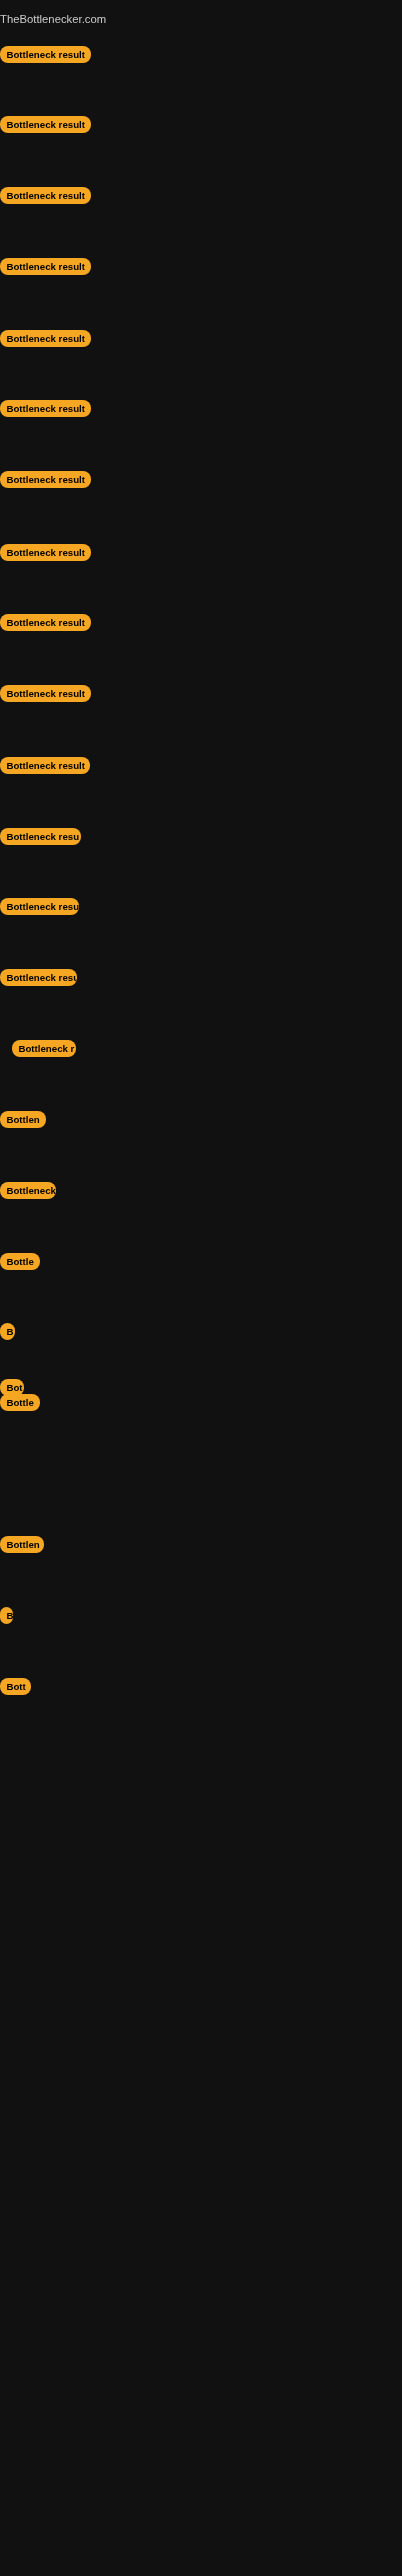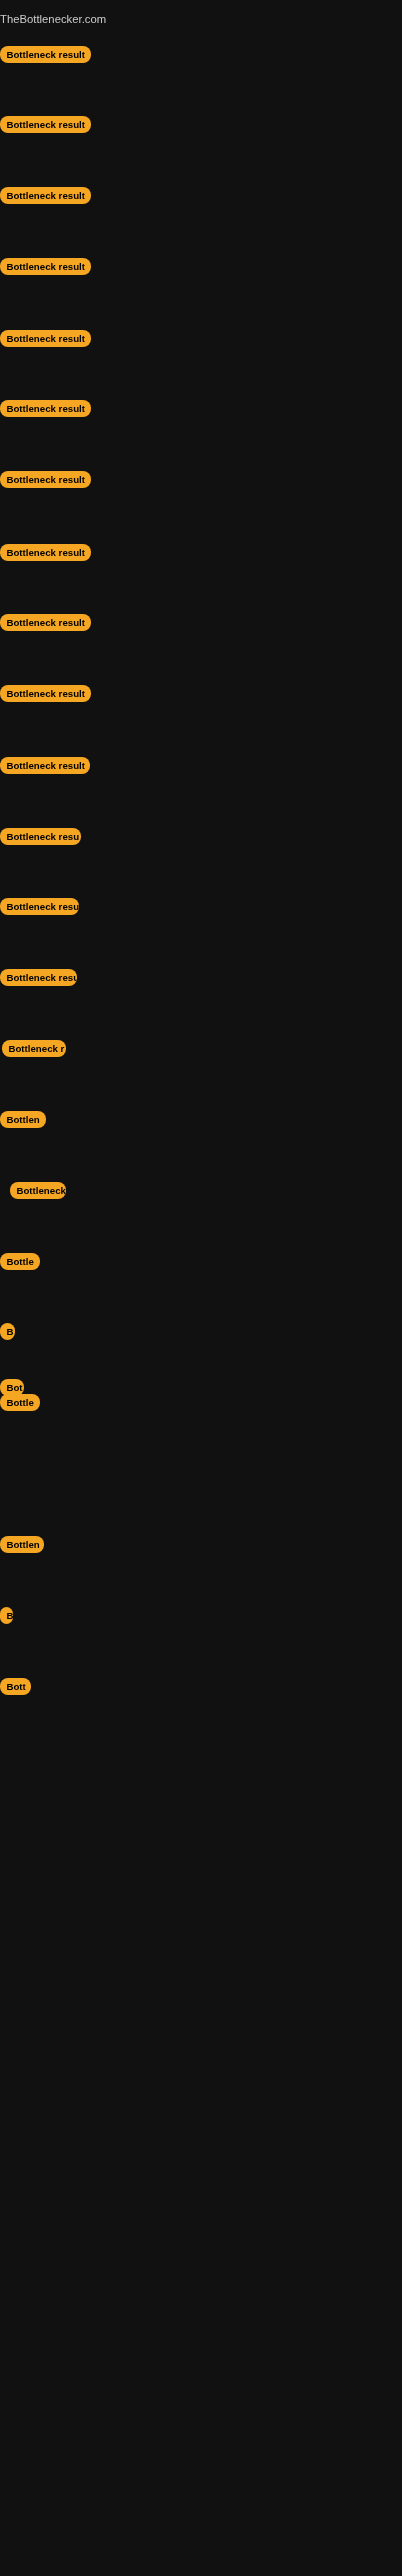--- a/index.html
+++ b/index.html
@@ -50,23 +50,23 @@
 <div class="badge-container" style="top: 330px; left: 0px;"><span class="bottleneck-badge" style="max-width: 100px;">Bottleneck result</span></div>
 <div class="badge-container" style="top: 400px; left: 0px;"><span class="bottleneck-badge" style="max-width: 98px;">Bottleneck result</span></div>
 <div class="badge-container" style="top: 471px; left: 0px;"><span class="bottleneck-badge" style="max-width: 97px;">Bottleneck result</span></div>
 <div class="badge-container" style="top: 544px; left: 0px;"><span class="bottleneck-badge" style="max-width: 95px;">Bottleneck result</span></div>
 <div class="badge-container" style="top: 614px; left: 0px;"><span class="bottleneck-badge" style="max-width: 93px;">Bottleneck result</span></div>
 <div class="badge-container" style="top: 685px; left: 0px;"><span class="bottleneck-badge" style="max-width: 92px;">Bottleneck result</span></div>
 <div class="badge-container" style="top: 757px; left: 0px;"><span class="bottleneck-badge" style="max-width: 90px;">Bottleneck result</span></div>
 <div class="badge-container" style="top: 828px; left: 0px;"><span class="bottleneck-badge" style="max-width: 81px;">Bottleneck resu</span></div>
 <div class="badge-container" style="top: 898px; left: 0px;"><span class="bottleneck-badge" style="max-width: 79px;">Bottleneck resu</span></div>
 <div class="badge-container" style="top: 969px; left: 0px;"><span class="bottleneck-badge" style="max-width: 77px;">Bottleneck resu</span></div>
-<div class="badge-container" style="top: 1040px; left: 2px;"><span class="bottleneck-badge" style="max-width: 64px;">Bottleneck r</span></div>
+<div class="badge-container" style="top: 1040px; left: 12px;"><span class="bottleneck-badge" style="max-width: 64px;">Bottleneck r</span></div>
 <div class="badge-container" style="top: 1111px; left: 0px;"><span class="bottleneck-badge" style="max-width: 48px;">Bottlen</span></div>
-<div class="badge-container" style="top: 1182px; left: 10px;"><span class="bottleneck-badge" style="max-width: 56px;">Bottleneck</span></div>
+<div class="badge-container" style="top: 1182px; left: 0px;"><span class="bottleneck-badge" style="max-width: 56px;">Bottleneck</span></div>
 <div class="badge-container" style="top: 1253px; left: 0px;"><span class="bottleneck-badge" style="max-width: 40px;">Bottle</span></div>
 <div class="badge-container" style="top: 1323px; left: 0px;"><span class="bottleneck-badge" style="max-width: 14.5px;">B</span></div>
 <div class="badge-container" style="top: 1394px; left: 0px;"><span class="bottleneck-badge" style="max-width: 40px;">Bottle</span></div>
 <div class="badge-container" style="top: 1379px; left: 0px;"><span class="bottleneck-badge" style="max-width: 24px;">Bot</span></div>
 <div class="badge-container" style="top: 1536px; left: 0px;"><span class="bottleneck-badge" style="max-width: 44px;">Bottlen</span></div>
 <div class="badge-container" style="top: 1607px; left: 0px;"><span class="bottleneck-badge" style="max-width: 11.3px;">B</span></div>
 <div class="badge-container" style="top: 1678px; left: 0px;"><span class="bottleneck-badge" style="max-width: 31px;">Bott</span></div>
 
 
 </body></html>

